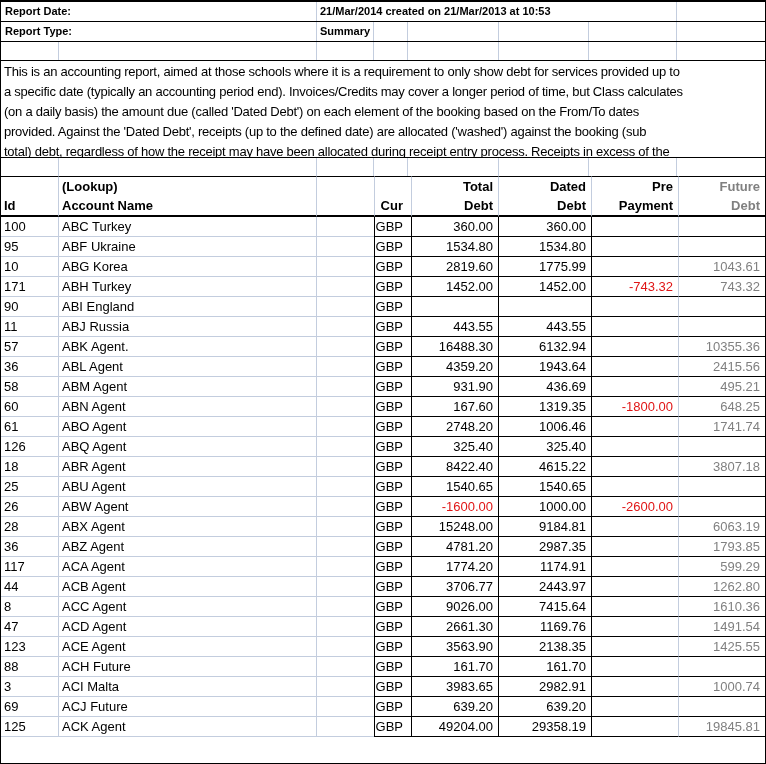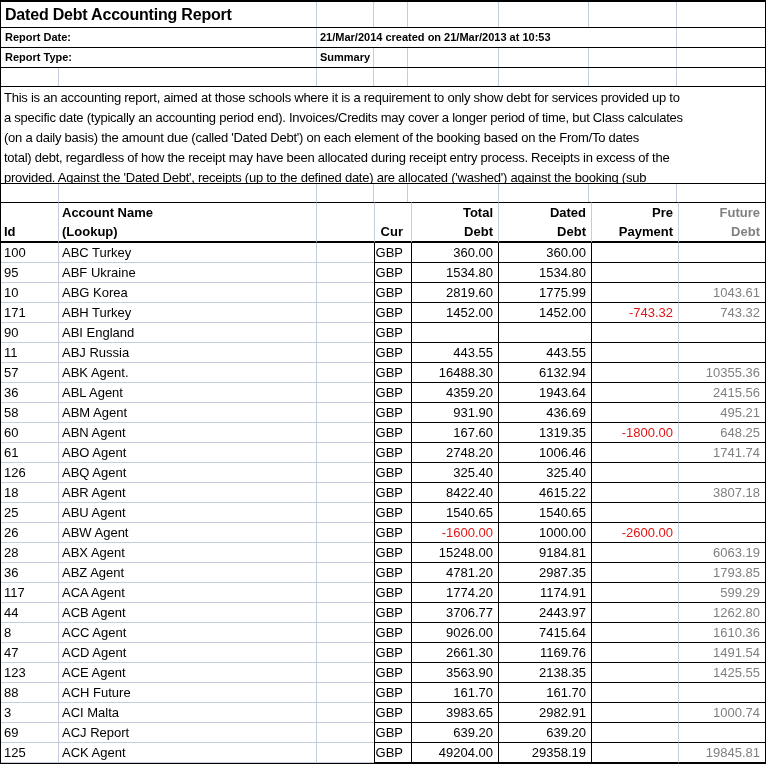--- a/index.html
+++ b/index.html
@@ -64,29 +64,20 @@
   .cur{text-align:right;padding-right:8px;}
   .neg{color:var(--neg);}
   .fut{color:var(--fut);}
   .rowc{display:contents;}
 </style>
 </head>
 <body>
 
 <div id="sheet">
 
-  <div class="trow r1">
-    <div class="cell title" style="width:315px">Dated Debt Accounting Report</div>
-    <div class="cell bl-lt" style="width:57px"></div>
-    <div class="cell bl-lt" style="width:34px"></div>
-    <div class="cell bl-lt" style="width:91px"></div>
-    <div class="cell bl-lt" style="width:90px"></div>
-    <div class="cell bl-lt" style="width:88px"></div>
-    <div class="cell bl-lt" style="width:89px"></div>
-  </div>
 
   <div class="trow r2">
     <div class="cell lbl" style="width:315px">Report Date:</div>
     <div class="cell val bl-lt" style="width:360px">21/Mar/2014 created on 21/Mar/2013 at 10:53</div>
     <div class="cell bl-lt" style="width:89px"></div>
   </div>
 
   <div class="trow r3">
     <div class="cell lbl" style="width:315px">Report Type:</div>
     <div class="cell val bl-lt" style="width:57px">Summary</div>
@@ -105,44 +96,44 @@
     <div class="cell bl-lt" style="width:91px"></div>
     <div class="cell bl-lt" style="width:90px"></div>
     <div class="cell bl-lt" style="width:88px"></div>
     <div class="cell bl-lt" style="width:89px"></div>
   </div>
 
   <div id="para">
     <div class="dline">This is an accounting report, aimed at those schools where it is a requirement to only show debt for services provided up to</div>
     <div class="dline">a specific date (typically an accounting period end). Invoices/Credits may cover a longer period of time, but Class calculates</div>
     <div class="dline">(on a daily basis) the amount due (called 'Dated Debt') on each element of the booking based on the From/To dates</div>
+    <div class="dline">provided. Against the 'Dated Debt', receipts (up to the defined date) are allocated ('washed') against the booking (sub</div>
     <div class="dline">total) debt, regardless of how the receipt may have been allocated during receipt entry process. Receipts in excess of the</div>
-    <div class="dline">provided. Against the 'Dated Debt', receipts (up to the defined date) are allocated ('washed') against the booking (sub</div>
   </div>
 
   <div class="gap">
     <div class="cell" style="width:57px"></div>
     <div class="cell bl-lt" style="width:258px"></div>
     <div class="cell bl-lt" style="width:57px"></div>
     <div class="cell bl-lt" style="width:34px"></div>
     <div class="cell bl-lt" style="width:91px"></div>
     <div class="cell bl-lt" style="width:90px"></div>
     <div class="cell bl-lt" style="width:88px"></div>
     <div class="cell bl-lt" style="width:89px"></div>
   </div>
 
   <div id="tbl">
 
     <div class="hc">
       <div class="hl"></div>
       <div class="hl tl">Id</div>
     </div>
     <div class="hc bl-lt">
+      <div class="hl tl">(Lookup)</div>
       <div class="hl tl">Account Name</div>
-      <div class="hl tl">(Lookup)</div>
     </div>
     <div class="hc bl-lt">
       <div class="hl"></div>
         <div class="hl"></div>
     </div>
     <div class="hc bl-lt">
       <div class="hl"></div>
       <div class="hl cur">Cur</div>
     </div>
     <div class="hc bl-lt">
@@ -397,21 +388,21 @@
     <div class="dc tl bl-lt">ACI Malta</div>
     <div class="dc bl-lt"></div>
     <div class="dc box cur bl-dk">GBP</div>
     <div class="dc box num bl-dk">3983.65</div>
     <div class="dc box num bl-dk">2982.91</div>
     <div class="dc box num bl-dk"></div>
     <div class="dc box num fut bl-lt">1000.74</div>
   </div>
       <div class="rowc">
     <div class="dc tl">69</div>
-    <div class="dc tl bl-lt">ACJ Report</div>
+    <div class="dc tl bl-lt">ACJ Future</div>
     <div class="dc bl-lt"></div>
     <div class="dc box cur bl-dk">GBP</div>
     <div class="dc box num bl-dk">639.20</div>
     <div class="dc box num bl-dk">639.20</div>
     <div class="dc box num bl-dk"></div>
     <div class="dc box num fut bl-lt"></div>
   </div>
       <div class="rowc">
     <div class="dc tl">125</div>
     <div class="dc tl bl-lt">ACK Agent</div>

